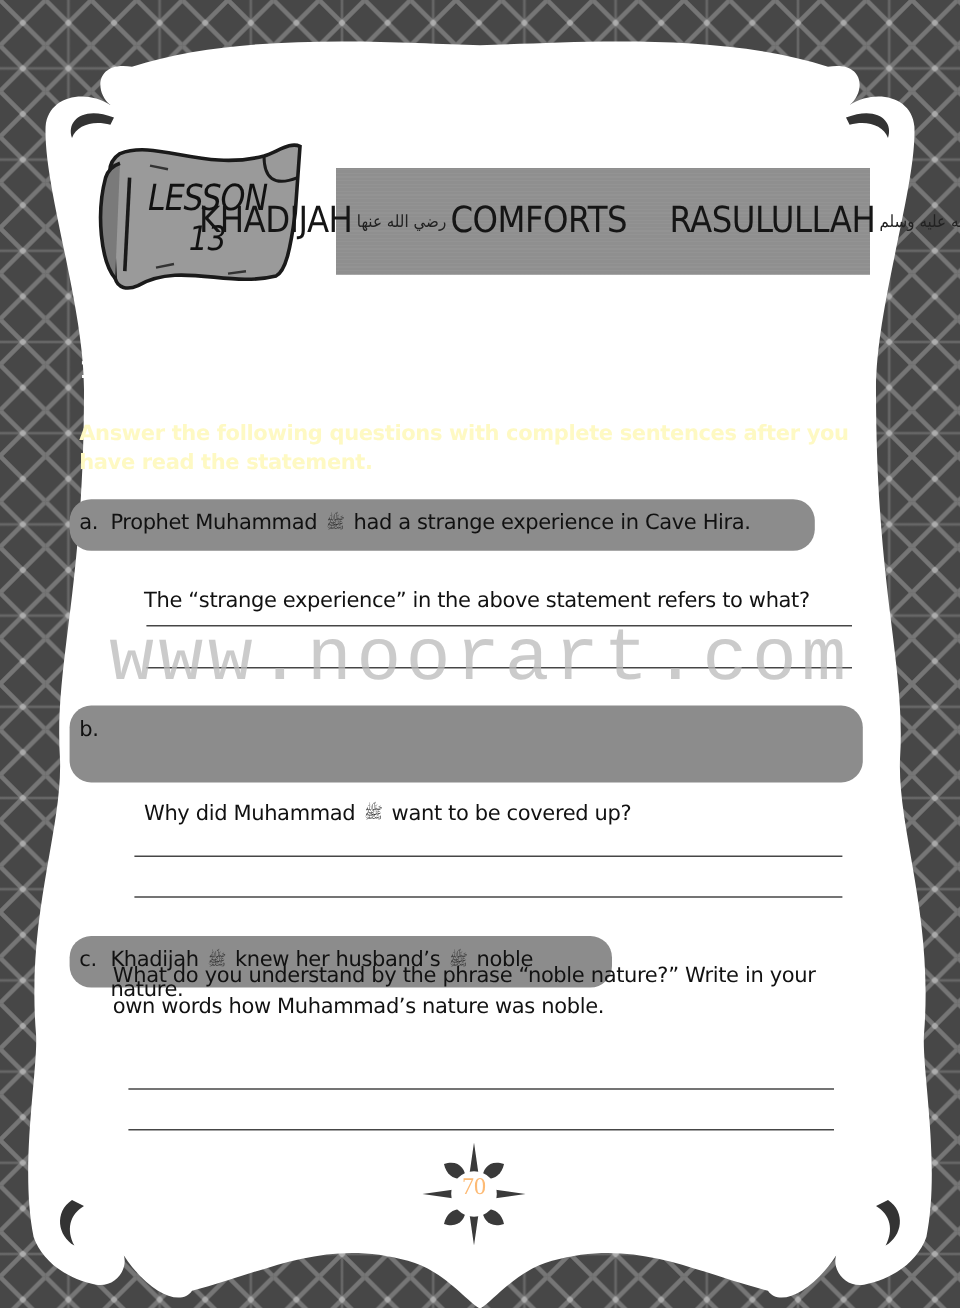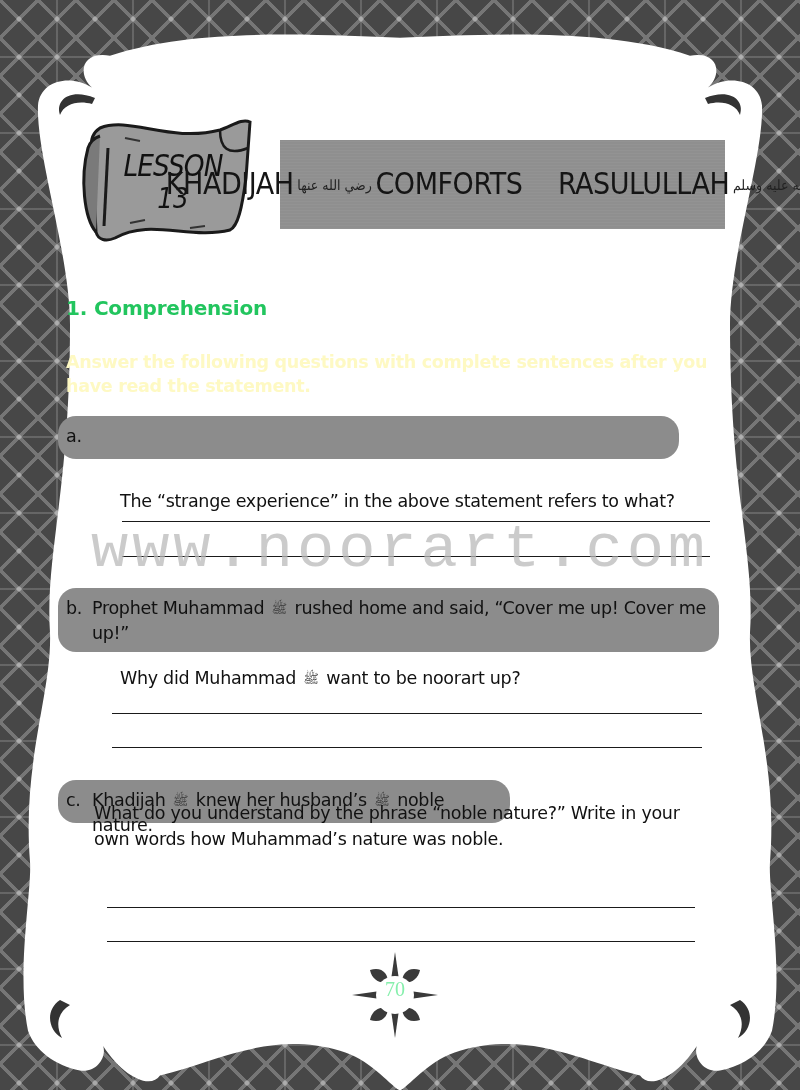--- a/index.html
+++ b/index.html
@@ -104,21 +104,21 @@
       font-family: "DejaVu Serif", serif;
     }
 
     
     .section-heading {
       position: absolute;
       left: 66px;
       top: 296px;
       font-size: 20px;
       font-weight: bold;
-      color: #22c55e;
+      color: #ffffff;
       letter-spacing: -0.2px;
     }
     .instructions {
       position: absolute;
       left: 66px;
       top: 350px;
       width: 660px;
       font-size: 17.5px;
       font-weight: bold;
       line-height: 24px;
@@ -201,21 +201,21 @@
       height: 86px;
     }
     .page-number {
       position: absolute;
       left: 0;
       top: 26px;
       width: 86px;
       text-align: center;
       font-family: "Liberation Serif", "DejaVu Serif", serif;
       font-size: 20px;
-      color: #86efac;
+      color: #fdba74;
     }
   </style>
 </head>
 <body>
 
 <div class="bg-pattern"></div>
 
 <svg class="frame" width="800" height="1090" viewBox="0 0 800 1090">
   <path d="
     M 110 60
@@ -274,37 +274,37 @@
     <div class="title-line">
       <span>RASULULLAH</span><span class="honorific">صلى الله عليه وسلم</span>
     </div>
   </div>
 
   <div class="section-heading">1. Comprehension</div>
   <div class="instructions">Answer the following questions with complete sentences after you have read the statement.</div>
 
   <div class="statement stmt-a">
     <span class="marker">a.</span>
+    <span class="text">
+      <span>Prophet Muhammad</span>
+      <span class="sym">ﷺ</span>
+      <span>had a strange experience in Cave Hira.</span>
+    </span>
   </div>
   <div class="question q-a">The “strange experience” in the above statement refers to what?</div>
   <div class="answer-line" style="left:122px; top:521px; width:588px;"></div>
   <div class="answer-line" style="left:122px; top:556px; width:588px;"></div>
 
   <div class="statement stmt-b">
     <span class="marker">b.</span>
-    <span class="text">
-      <span>Prophet Muhammad</span>
-      <span class="sym">ﷺ</span>
-      <span>rushed home and said, “Cover me up! Cover me up!”</span>
-    </span>
   </div>
   <div class="question q-b">
     <span>Why did Muhammad</span>
     <span class="sym">ﷺ</span>
-    <span>want to be noorart up?</span>
+    <span>want to be covered up?</span>
   </div>
   <div class="answer-line" style="left:112px; top:713px; width:590px;"></div>
   <div class="answer-line" style="left:112px; top:747px; width:590px;"></div>
 
   <div class="statement stmt-c">
     <span class="marker">c.</span>
     <span class="text">
       <span>Khadijah</span>
       <span class="sym">ﷺ</span>
       <span>knew her husband’s</span>

